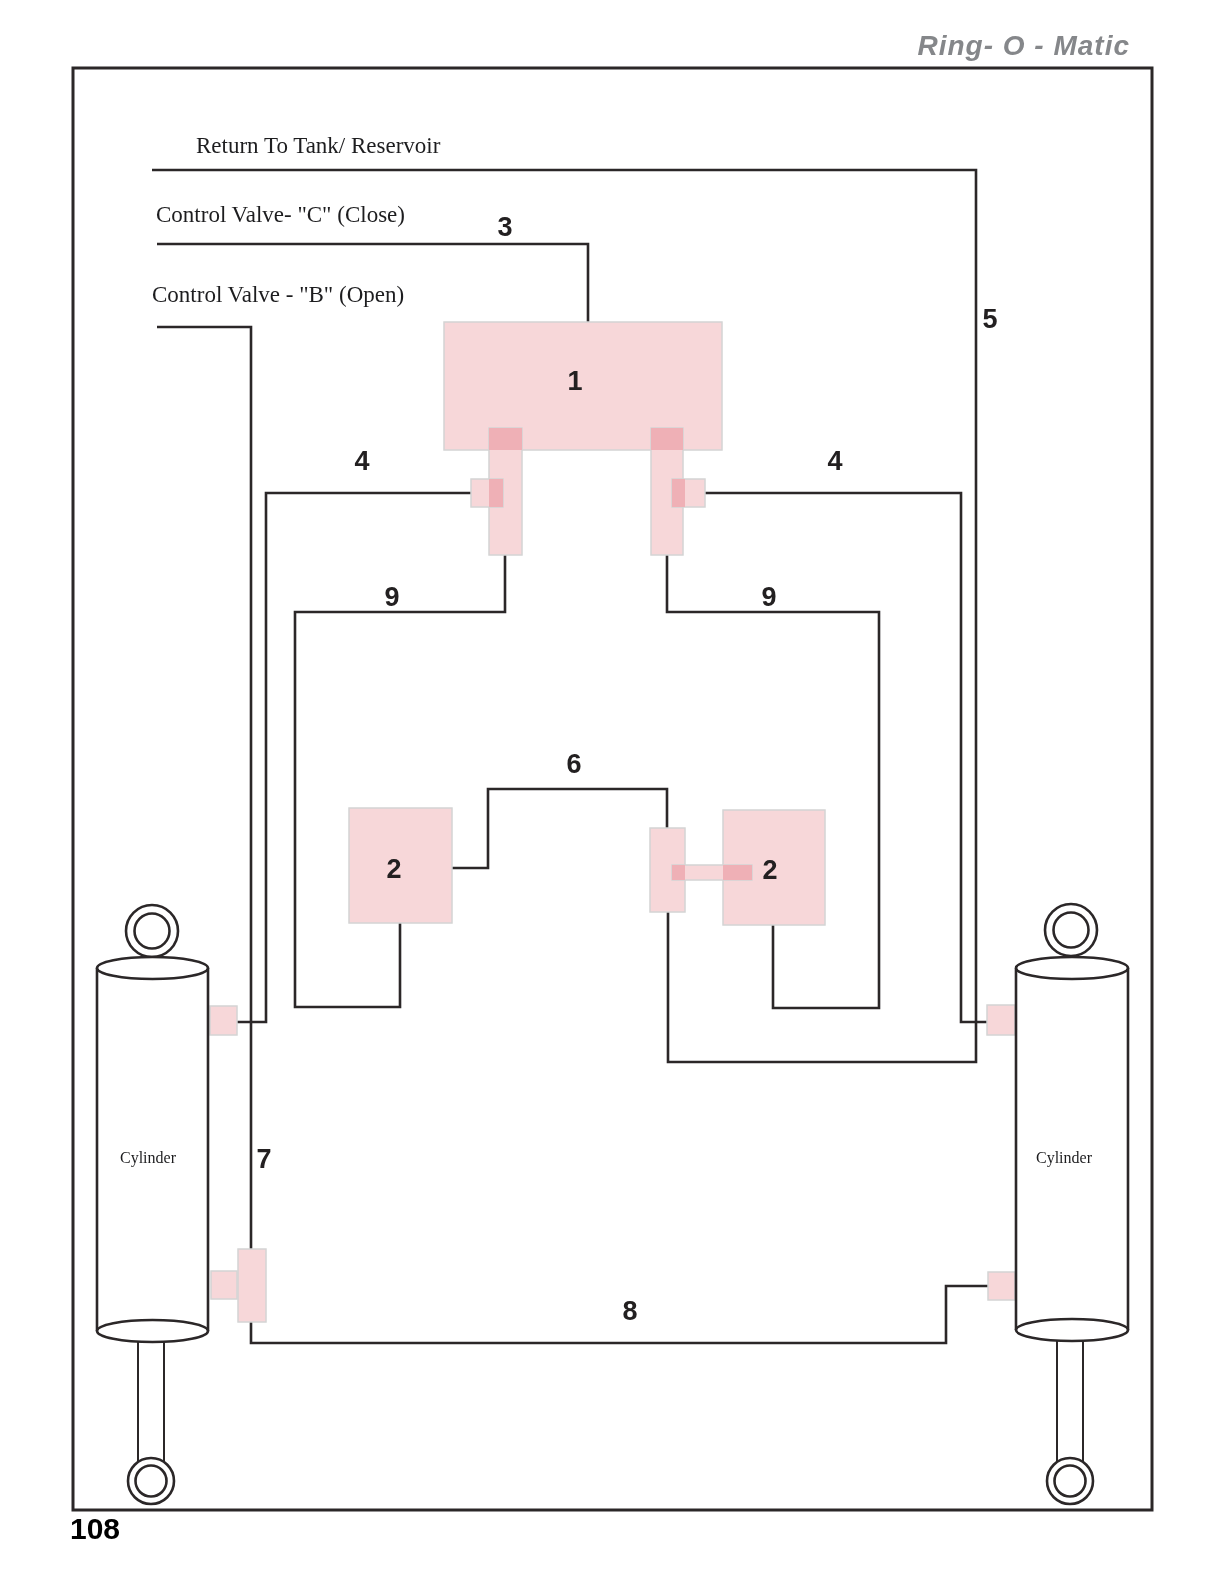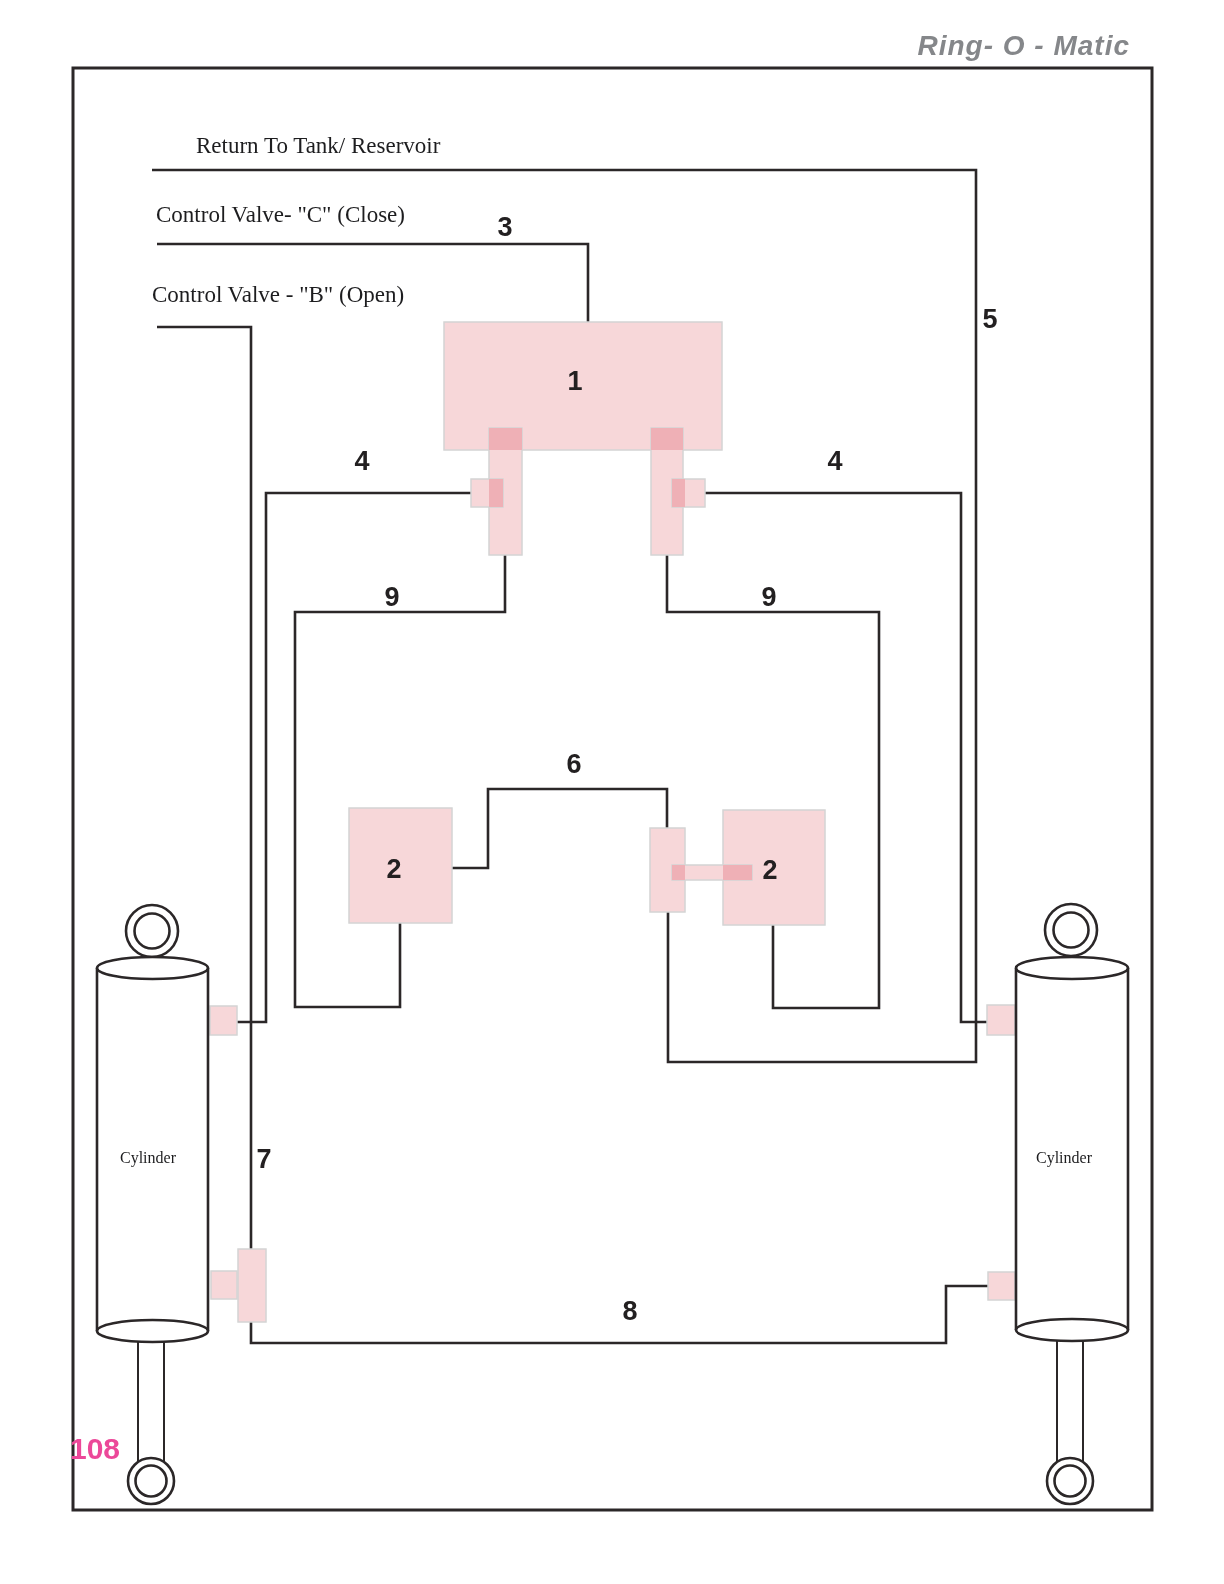--- a/index.html
+++ b/index.html
@@ -11,22 +11,22 @@
     overflow:hidden;
   }
   .brand{
     position:absolute; top:30px; right:94px;
     font-family:"Liberation Sans", sans-serif;
     font-weight:bold; font-style:italic;
     font-size:28px; letter-spacing:1px;
     color:#85878a;
   }
   .page-number{
-    position:absolute; left:70px; top:1432px;
-    font-weight:bold; font-size:30px; color:#ec4899;
+    position:absolute; left:70px; top:1512px;
+    font-weight:bold; font-size:30px; color:#000000;
   }
   svg.diagram{position:absolute; left:0; top:0;}
   .lbl-serif{
     position:absolute;
     font-family:"Liberation Serif", serif;
     font-size:23px; color:#1d1d1f; white-space:nowrap;
   }
   .callout{
     position:absolute; transform:translate(-50%,-50%);
     font-family:"Liberation Sans", sans-serif;

